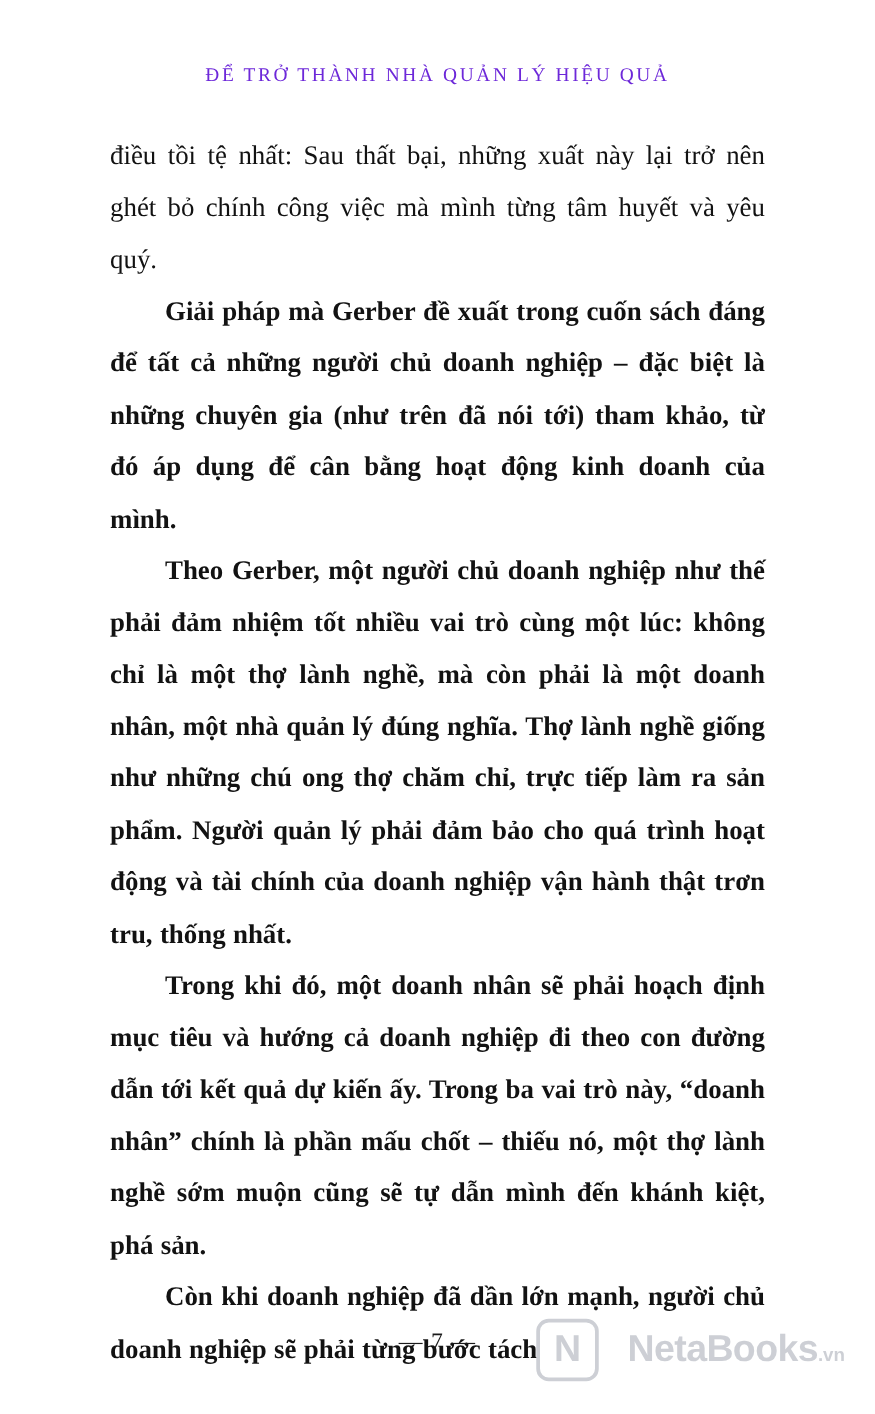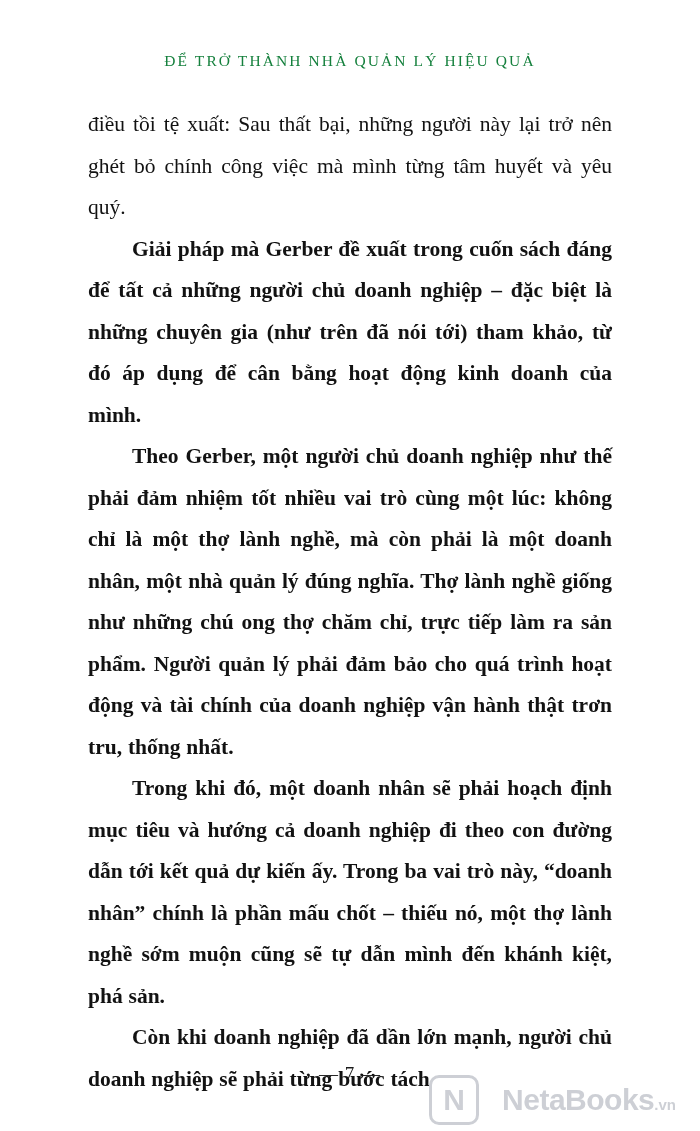--- a/index.html
+++ b/index.html
@@ -22,21 +22,21 @@
   }
   .running-head {
     position: absolute;
     top: 52px;
     left: 0;
     right: 0;
     text-align: center;
     font-family: "Liberation Serif", serif;
     font-size: 15.5px;
     letter-spacing: 2.1px;
-    color: #15803d;
+    color: #6d28d9;
     font-weight: 400;
     white-space: nowrap;
   }
   .body-text {
     position: absolute;
     top: 104px;
     left: 88px;
     width: 524px;
   }
   .body-text p {
@@ -58,21 +58,21 @@
     left: 0;
     right: 0;
     text-align: center;
     font-size: 19px;
     color: #1a1a1a;
     letter-spacing: 1px;
   }
   .watermark {
     position: absolute;
     right: 24px;
-    bottom: 6px;
+    bottom: 26px;
     display: flex;
     align-items: center;
     gap: 23px;
     opacity: 0.92;
     justify-content: center;
   }
   .wm-mark {
     width: 50px;
     height: 50px;
     border: 3px solid #c9ccd2;
@@ -110,21 +110,21 @@
   }
 </style>
 </head>
 <body>
 
 <div class="page">
 
   <div class="running-head">ĐỂ TRỞ THÀNH NHÀ QUẢN LÝ HIỆU QUẢ</div>
 
   <div class="body-text">
-    <p>điều tồi tệ xuất: Sau thất bại, những người này lại trở nên ghét bỏ chính công việc mà mình từng tâm huyết và yêu quý.</p>
+    <p>điều tồi tệ nhất: Sau thất bại, những xuất này lại trở nên ghét bỏ chính công việc mà mình từng tâm huyết và yêu quý.</p>
     <p class="indent">Giải pháp mà Gerber đề xuất trong cuốn sách đáng để tất cả những người chủ doanh nghiệp – đặc biệt là những chuyên gia (như trên đã nói tới) tham khảo, từ đó áp dụng để cân bằng hoạt động kinh doanh của mình.</p>
     <p class="indent">Theo Gerber, một người chủ doanh nghiệp như thế phải đảm nhiệm tốt nhiều vai trò cùng một lúc: không chỉ là một thợ lành nghề, mà còn phải là một doanh nhân, một nhà quản lý đúng nghĩa. Thợ lành nghề giống như những chú ong thợ chăm chỉ, trực tiếp làm ra sản phẩm. Người quản lý phải đảm bảo cho quá trình hoạt động và tài chính của doanh nghiệp vận hành thật trơn tru, thống nhất.</p>
     <p class="indent">Trong khi đó, một doanh nhân sẽ phải hoạch định mục tiêu và hướng cả doanh nghiệp đi theo con đường dẫn tới kết quả dự kiến ấy. Trong ba vai trò này, “doanh nhân” chính là phần mấu chốt – thiếu nó, một thợ lành nghề sớm muộn cũng sẽ tự dẫn mình đến khánh kiệt, phá sản.</p>
     <p class="indent">Còn khi doanh nghiệp đã dần lớn mạnh, người chủ doanh nghiệp sẽ phải từng bước tách</p>
   </div>
 
   <div class="folio">— 7 —</div>
 
   <div class="watermark">
     <div class="wm-mark"></div>

